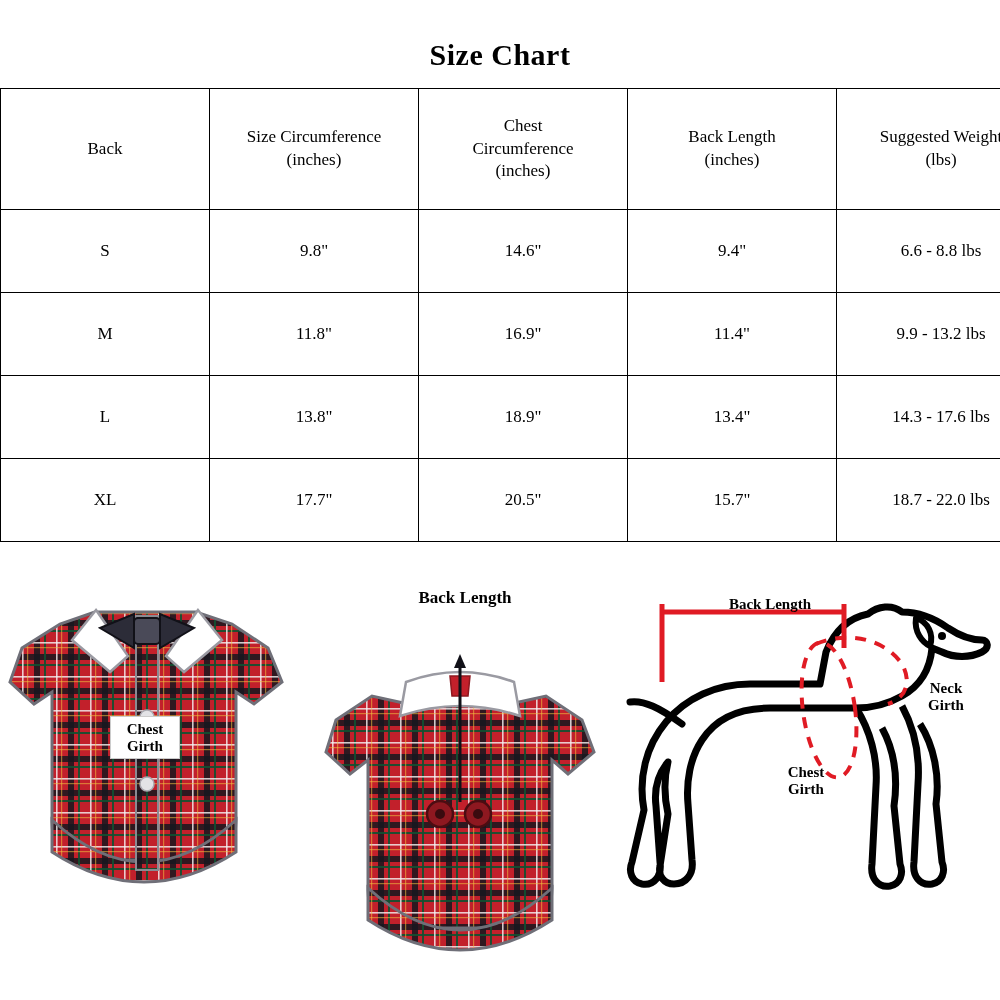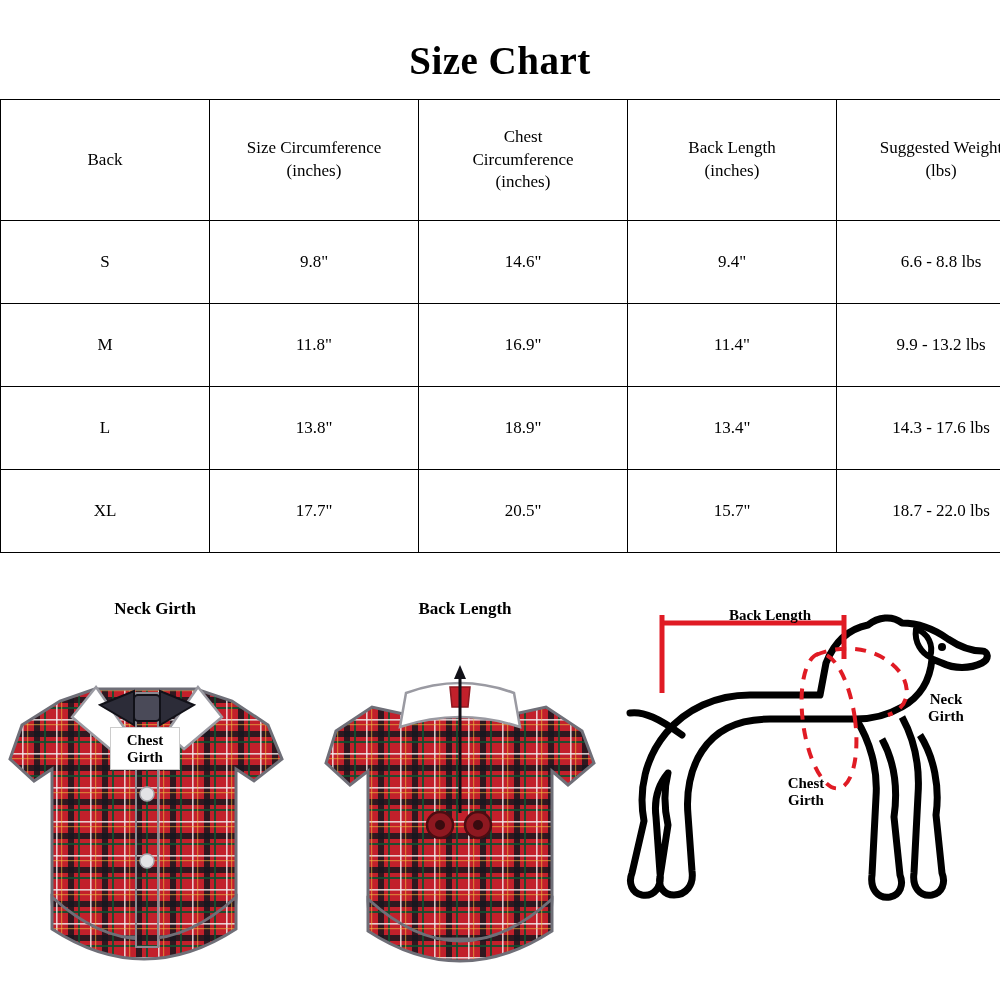--- a/index.html
+++ b/index.html
@@ -12,21 +12,21 @@
     height: 1000px;
     font-family: "Liberation Serif", serif;
     color: #000000;
     overflow: hidden;
     position: relative;
   }
 
   
   .title {
     text-align: center;
-    font-size: 39px;
+    font-size: 30px;
     font-weight: bold;
     letter-spacing: 0.5px;
     padding-top: 38px;
     padding-bottom: 16px;
     font-family: "Liberation Serif", serif;
   }
 
   
   .table-wrap {
     width: 1000px;
@@ -169,21 +169,20 @@
         <td class="col-3">15.7"</td>
         <td class="col-4">18.7 - 22.0 lbs</td>
       </tr>
     </tbody>
   </table>
 </div>
 
 <div class="figures">
 
   <div class="fig fig-a">
-    <div class="fig-label">Neck Girth</div>
     <svg class="canvas-a" width="310" height="400" viewBox="0 0 310 400">
       <defs>
         <pattern id="plaidA" width="34" height="34" patternUnits="userSpaceOnUse">
           <rect width="34" height="34" fill="#c2202b"></rect>
           <rect x="0" y="0" width="34" height="6" fill="#16161f" opacity="0.85"></rect>
           <rect x="0" y="0" width="6" height="34" fill="#16161f" opacity="0.85"></rect>
           <rect x="10" y="0" width="2" height="34" fill="#0f5131" opacity="0.9"></rect>
           <rect x="0" y="10" width="34" height="2" fill="#0f5131" opacity="0.9"></rect>
           <rect x="22" y="0" width="1.6" height="34" fill="#f5f5f5" opacity="0.8"></rect>
           <rect x="0" y="22" width="34" height="1.6" fill="#f5f5f5" opacity="0.8"></rect>

